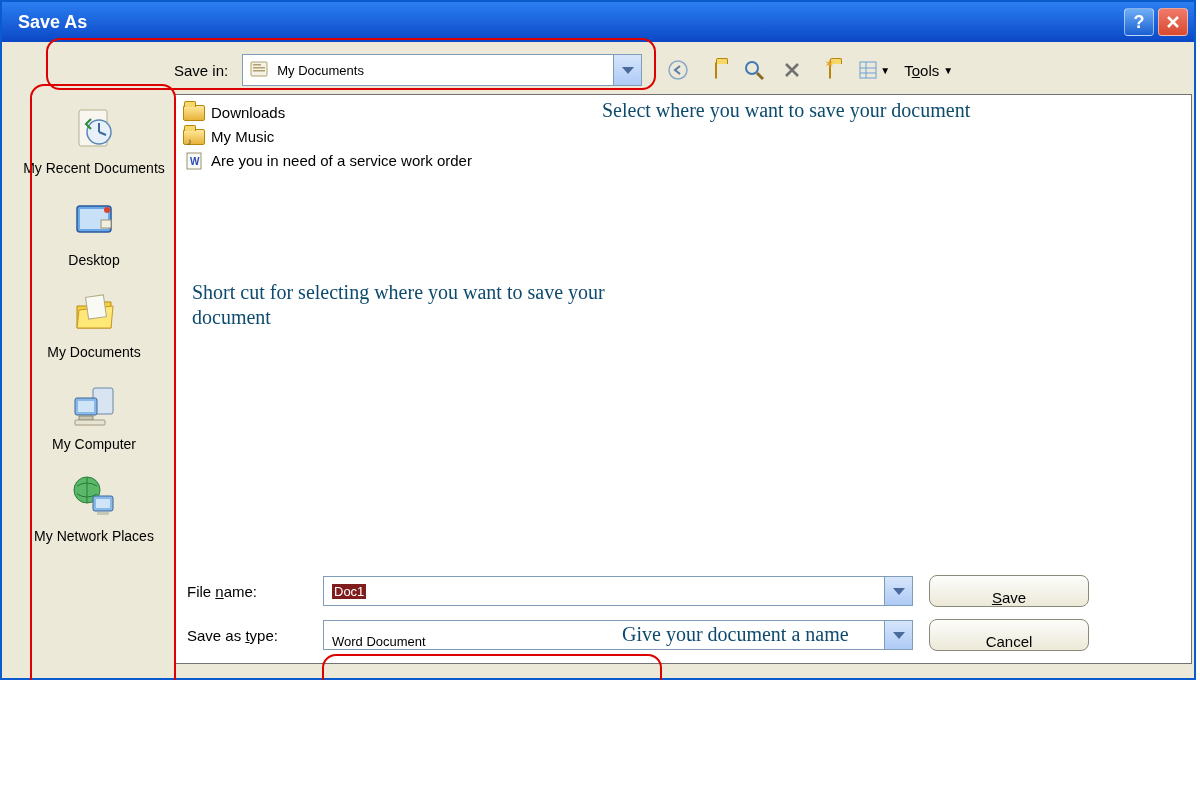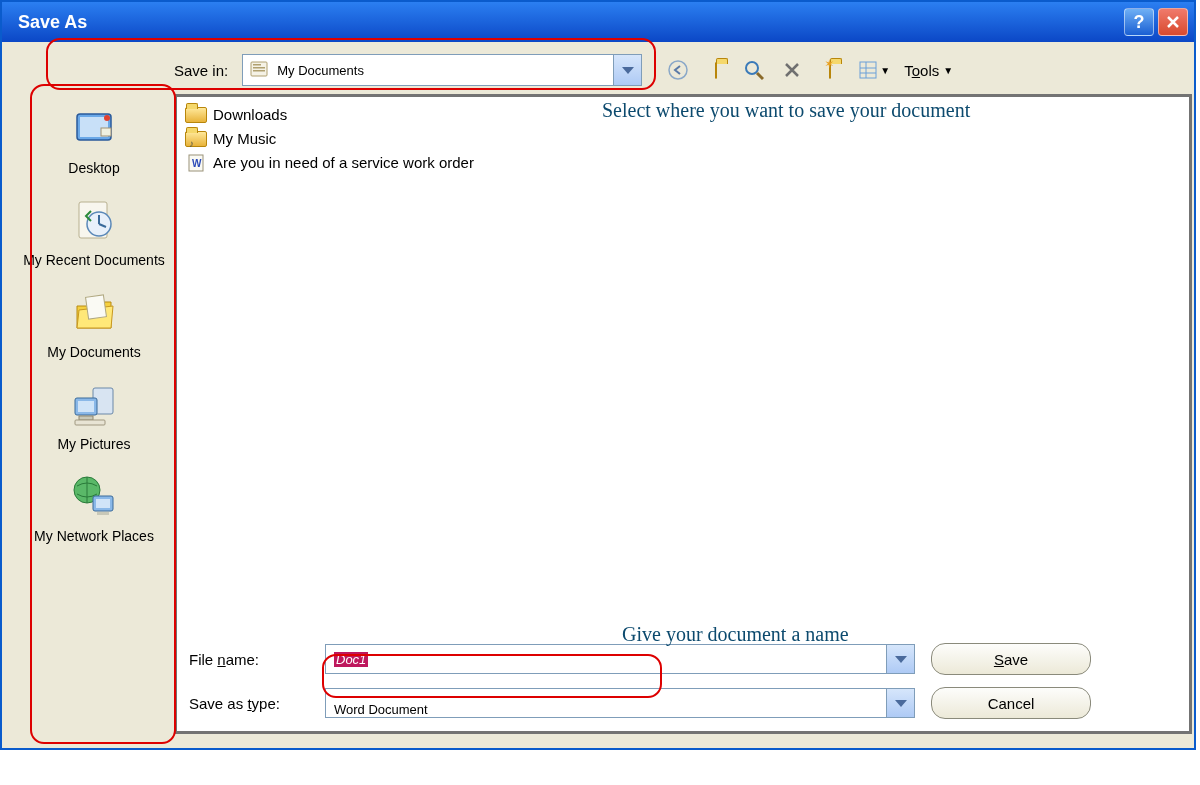--- a/index.html
+++ b/index.html
@@ -18,30 +18,30 @@
   .savein-select .sel-body { flex:1; display:flex; align-items:center; gap:8px; padding:0 6px; }
   .savein-select .drop { width:28px; height:100%; background:linear-gradient(to bottom,#d6e6fb,#aecaf5); border-left:1px solid #7f9db9; display:flex;align-items:center;justify-content:center; }
   .chev { width:0;height:0;border-left:6px solid transparent;border-right:6px solid transparent;border-top:7px solid #4a6a9c; }
   .toolbar { display:flex; align-items:center; gap:10px; margin-left:8px; }
   .t-btn { width:28px; height:28px; display:flex; align-items:center; justify-content:center; }
   .tools { display:flex; align-items:center; gap:4px; font-size:15px; }
   .main { display:flex; }
   .sidebar { width:160px; display:flex; flex-direction:column; align-items:center; padding:8px 4px; gap:18px; }
   .side-item { display:flex; flex-direction:column; align-items:center; text-align:center; font-size:14px; line-height:1.15; cursor:default; }
   .side-icon { width:54px; height:54px; display:flex; align-items:center; justify-content:center; margin-bottom:4px; }
-  .filepane { flex:1; background:#fff; border:3px solid #737373; height:640px; position:relative; padding:6px 8px; }
+  .filepane { flex:1; background:#fff; border:1px solid #737373; height:570px; position:relative; padding:6px 8px; }
   .fileitem { display:flex; align-items:center; gap:6px; font-size:15px; line-height:24px; }
   .fi-icon { width:22px; height:22px; display:flex; align-items:center; justify-content:center; }
   .bottom { position:absolute; left:0; right:0; bottom:12px; display:flex; flex-direction:column; gap:12px; padding:0 12px;margin-top:45px; }
   .row { display:flex; align-items:center; gap:16px; }
   .row .rl { width:120px; font-size:15px; }
   .combo { flex:1; display:flex; border:1px solid #7f9db9; background:#fff; height:30px; max-width:590px;}
   .combo .drop { width:28px; background:linear-gradient(to bottom,#d6e6fb,#aecaf5); border-left:1px solid #7f9db9; display:flex;align-items:center;justify-content:center; }
-  .selected-text { background:#be185d; color:#fff; padding:0 2px;font-style:italic; }
-  .btn { width:160px; height:32px; background:linear-gradient(to bottom,#fdfdfb,#ece9d8); border:1px solid #8a8a7b; border-radius:14px; font-size:15px; display:flex;align-items:center;justify-content:center; }
+  .selected-text { background:#7f1d1d; color:#fff; padding:0 2px; }
+  .btn { width:160px; height:32px; background:linear-gradient(to bottom,#fdfdfb,#ece9d8); border:1px solid #8a8a7b; border-radius:8px; font-size:15px; display:flex;align-items:flex-end;justify-content:center; }
   .annot { position:absolute; color:#0c4a6e; font-size:20px; font-family: Georgia, serif; line-height:1.25; pointer-events:none; }
   .redbox { position:absolute; border:2px solid #d00; border-radius:14px; pointer-events:none; }
   .underline { text-decoration: underline; }
   
   .folder { width:22px; height:16px; background:linear-gradient(to bottom,#ffe89a,#e8b33a); border:1px solid #b8860b; border-radius:2px; position:relative; }
   .folder:before { content:""; position:absolute; top:-5px; left:0; width:10px; height:5px; background:#f5d86b; border:1px solid #b8860b; border-bottom:none; border-radius:2px 2px 0 0;}
 </style>
 </head>
 <body>
 
@@ -116,61 +116,61 @@
           <span style="font-size:10px;">▼</span>
         </div>
       </div>
     </div>
 
     <div class="main">
       <div class="sidebar">
         <div class="side-item">
           <div class="side-icon">
               <svg width="50" height="50" viewBox="0 0 50 50">
-                <rect x="8" y="10" width="34" height="26" rx="3" fill="#6aa8e8" stroke="#2a5a9a" stroke-width="1.5"></rect>
-                <rect x="11" y="13" width="28" height="20" fill="#c8e0f8"></rect>
-                <rect x="32" y="24" width="10" height="8" fill="#f0f0e0" stroke="#a09070"></rect>
-                <circle cx="38" cy="14" r="3" fill="#e04030"></circle>
-              </svg>
-            </div>
-          <span>Desktop</span>
-        </div>
-        <div class="side-item">
-          <div class="side-icon">
-              <svg width="50" height="50" viewBox="0 0 50 50">
                 <rect x="10" y="6" width="28" height="36" rx="2" fill="#f8f6ee" stroke="#b8b090"></rect>
                 <circle cx="30" cy="28" r="12" fill="#e8f0fa" stroke="#5a88b8" stroke-width="1.5"></circle>
                 <line x1="30" y1="28" x2="30" y2="19" stroke="#3a6a9a" stroke-width="2"></line>
                 <line x1="30" y1="28" x2="37" y2="31" stroke="#3a6a9a" stroke-width="2"></line>
                 <path d="M22 15 l-5 5 l5 5" fill="none" stroke="#2a8a3a" stroke-width="2"></path>
               </svg>
             </div>
           <span>My Recent Documents</span>
         </div>
         <div class="side-item">
           <div class="side-icon">
               <svg width="50" height="50" viewBox="0 0 50 50">
+                <rect x="8" y="10" width="34" height="26" rx="3" fill="#6aa8e8" stroke="#2a5a9a" stroke-width="1.5"></rect>
+                <rect x="11" y="13" width="28" height="20" fill="#c8e0f8"></rect>
+                <rect x="32" y="24" width="10" height="8" fill="#f0f0e0" stroke="#a09070"></rect>
+                <circle cx="38" cy="14" r="3" fill="#e04030"></circle>
+              </svg>
+            </div>
+          <span>Desktop</span>
+        </div>
+        <div class="side-item">
+          <div class="side-icon">
+              <svg width="50" height="50" viewBox="0 0 50 50">
                 <path d="M8 18 L8 40 L42 40 L42 14 L22 14 L18 18 Z" fill="#f5d040" stroke="#b88a10"></path>
                 <path d="M10 22 L44 18 L42 40 L8 40 Z" fill="#ffe878" stroke="#c89820"></path>
                 <rect x="18" y="8" width="18" height="22" fill="#fafaf4" stroke="#b0a880" transform="rotate(-8 27 19)"></rect>
               </svg>
             </div>
           <span>My Documents</span>
         </div>
         <div class="side-item">
           <div class="side-icon">
               <svg width="50" height="50" viewBox="0 0 50 50">
                 <rect x="24" y="8" width="20" height="26" rx="2" fill="#d8e4f2" stroke="#6a88a8"></rect>
                 <rect x="6" y="18" width="22" height="17" rx="2" fill="#8ab8e8" stroke="#3a6a9a"></rect>
                 <rect x="9" y="21" width="16" height="11" fill="#d0e4f8"></rect>
                 <rect x="10" y="36" width="14" height="4" fill="#c8c8b8" stroke="#908870"></rect>
                 <rect x="6" y="40" width="30" height="5" rx="1" fill="#e8e4d4" stroke="#a09880"></rect>
               </svg>
             </div>
-          <span>My Pictures</span>
+          <span>My Computer</span>
         </div>
         <div class="side-item">
           <div class="side-icon">
               <svg width="50" height="50" viewBox="0 0 50 50">
                 <circle cx="18" cy="18" r="13" fill="#5ab868" stroke="#2a7a3a"></circle>
                 <path d="M8 14 Q18 8 28 14 M8 22 Q18 28 28 22 M18 5 L18 31" stroke="#2a7a3a" fill="none"></path>
                 <rect x="24" y="24" width="20" height="15" rx="2" fill="#8ab8e8" stroke="#3a6a9a"></rect>
                 <rect x="27" y="27" width="14" height="9" fill="#d0e4f8"></rect>
                 <rect x="28" y="40" width="12" height="3" fill="#c8c8b8"></rect>
               </svg>
@@ -233,16 +233,17 @@
           </div>
         </div>
 
       </div>
     </div>
 
     <div class="redbox" style="left:44px; top:-4px; width:610px; height:52px;"></div>
     <div class="redbox" style="left:28px; top:42px; width:146px; height:660px;"></div>
     <div class="redbox" style="left:320px; top:612px; width:340px; height:44px;"></div>
     <div class="annot" style="left:600px; top:56px; width:380px;">Select where you want to save your document</div>
+    <div class="annot" style="left:190px; top:238px; width:420px;">Short cut for selecting where you want to save your document</div>
     <div class="annot" style="left:620px; top:580px;">Give your document a name</div>
 
   </div>
 </div>
 
 </body></html>

